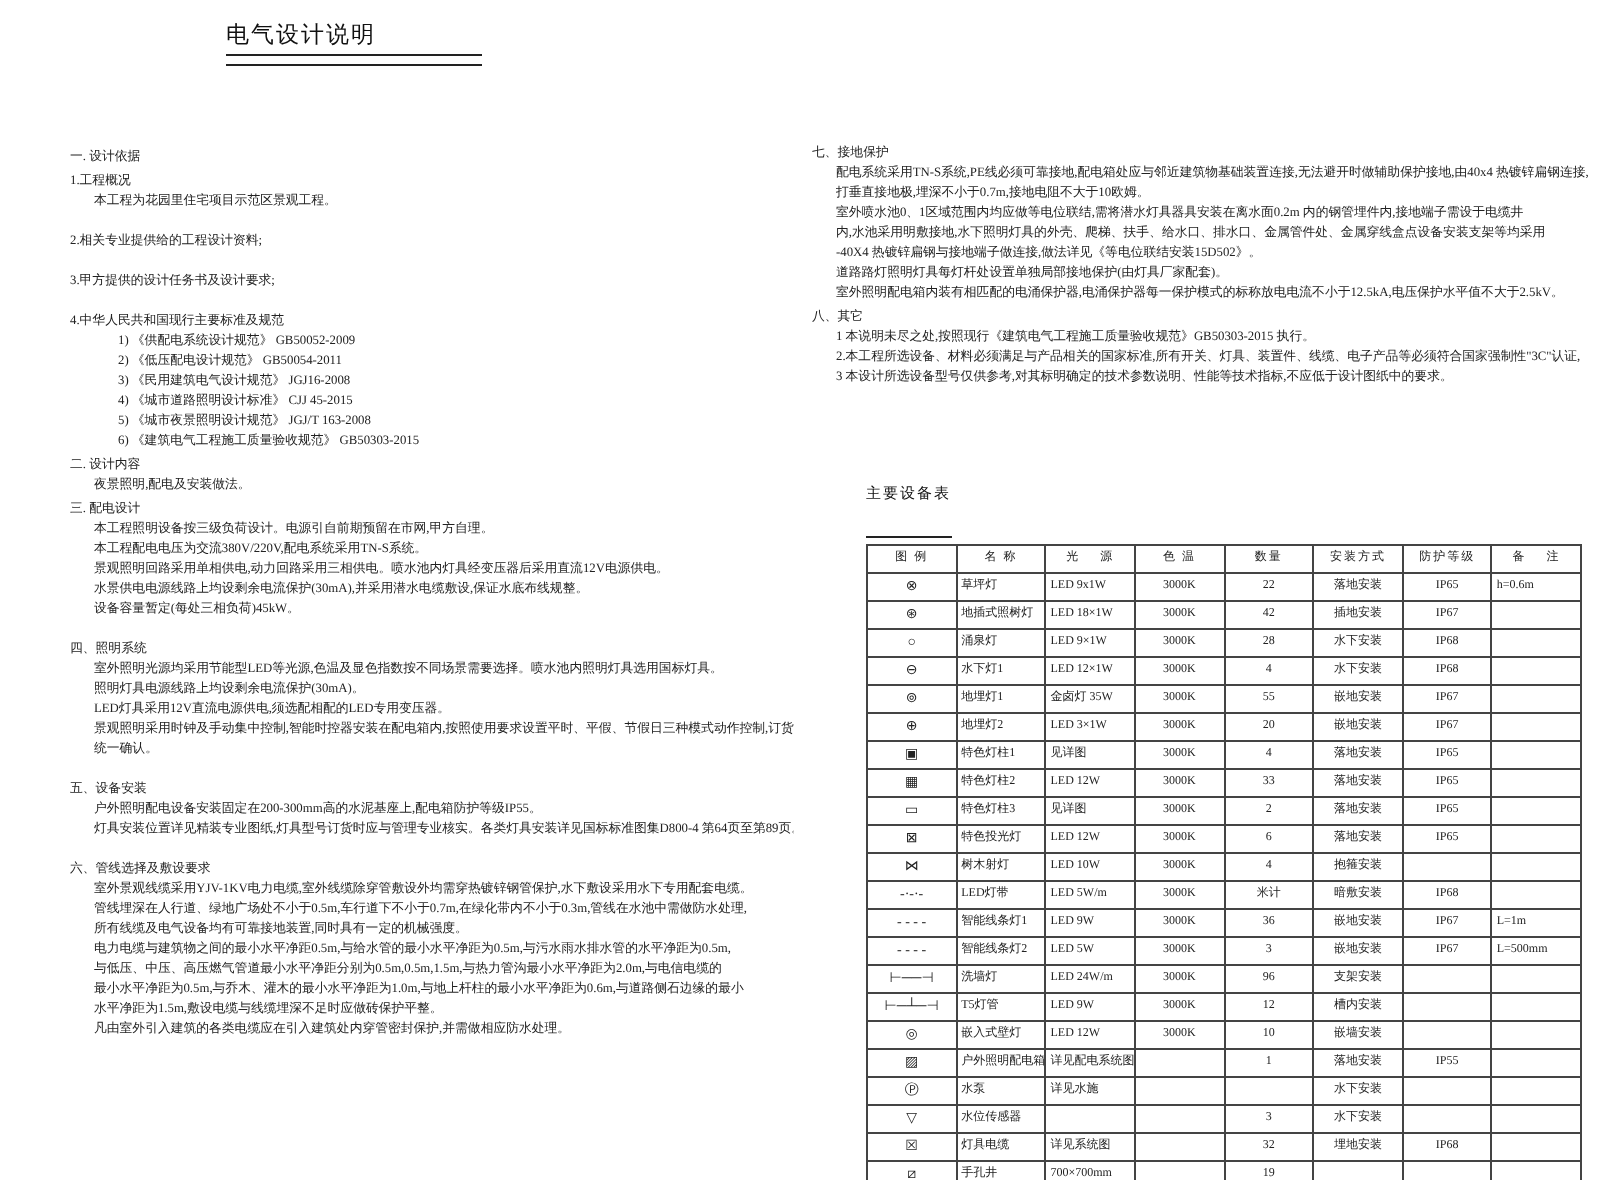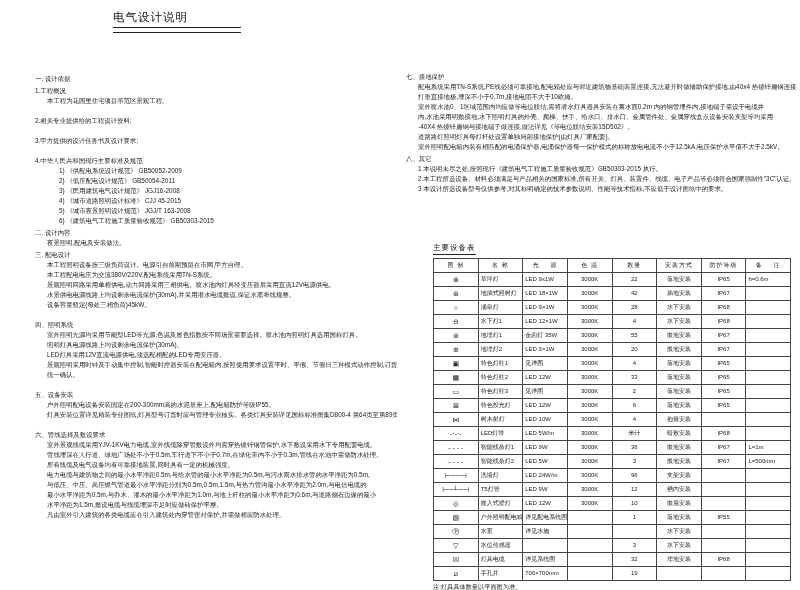--- a/index.html
+++ b/index.html
@@ -1,37 +1,37 @@
 <!DOCTYPE html>
 <html><head>
 <meta charset="utf-8">
 <style>
   html,body{margin:0;padding:0;}
   body{
     width:800px;height:590px;background:#ffffff;position:relative;overflow:hidden;
     font-family:"Liberation Sans", sans-serif;color:#1c1c1c;
     -webkit-font-smoothing:antialiased;
   }
-  .sheet{position:absolute;inset:0;background:#fff;}
+  .sheet{position:absolute;inset:0;background:#fff;font-family:Liberation Serif, serif;}
   
   .title-block{position:absolute;left:113px;top:10px;}
   .title{font-size:11.5px;letter-spacing:1px;color:#111;}
   .title-underline{margin-top:2px;width:128px;height:4px;border-top:1px solid #222;border-bottom:1px solid #222;}
   
   .col{position:absolute;font-size:6.4px;line-height:10px;color:#222;}
   .col-left{left:35px;top:72px;width:362px;}
   .col-right{left:406px;top:70px;width:390px;}
   .ln{min-height:10px;white-space:nowrap;overflow:hidden;}
   .ln.lvl0{margin-left:0;margin-top:2px;}
   .ln.lvl1{margin-left:12px;}
   .ln.lvl2{margin-left:24px;}
   .ln.blank{min-height:6px;}
   
   .equip{position:absolute;left:433px;top:236px;width:358px;}
-  .equip-title{font-size:7.5px;color:#111;display:inline-block;border-bottom:1px solid #222;padding-bottom:1px;margin-bottom:3px;letter-spacing:1px;}
+  .equip-title{font-size:7.5px;color:#111;display:inline-block;border-bottom:1px solid #222;padding-bottom:16px;margin-bottom:3px;letter-spacing:1px;}
   table.t{border-collapse:collapse;width:358px;table-layout:fixed;}
   .t th,.t td{border:1px solid #444;font-size:6px;line-height:7px;padding:1px 2px;height:11px;overflow:hidden;white-space:pre;color:#222;font-weight:normal;}
   .t th{text-align:center;letter-spacing:1px;}
   .c-icon{width:34px;text-align:center;}
   .c-name{width:60px;text-align:left;}
   .c-src{width:76px;text-align:left;}
   .c-cct{width:34px;text-align:center;}
   .c-qty{width:22px;text-align:center;}
   .c-mount{width:38px;text-align:center;}
   .c-ip{width:38px;text-align:center;}

